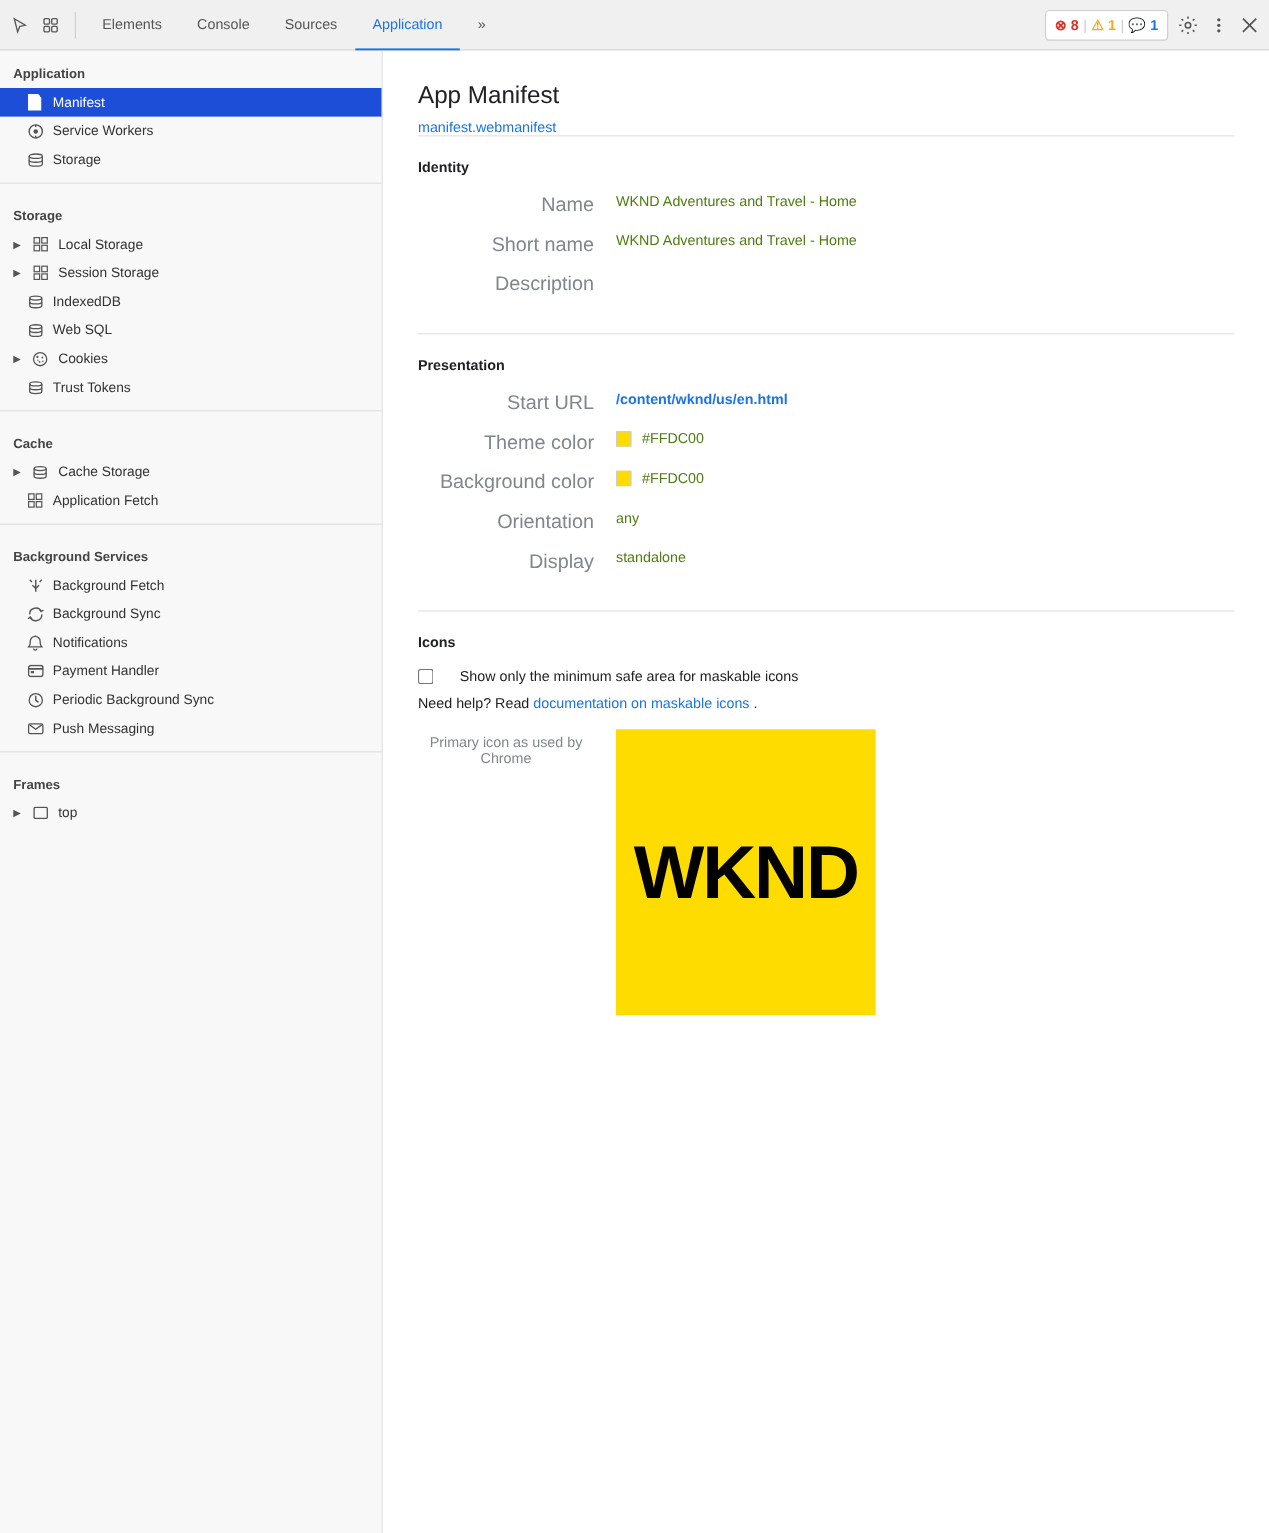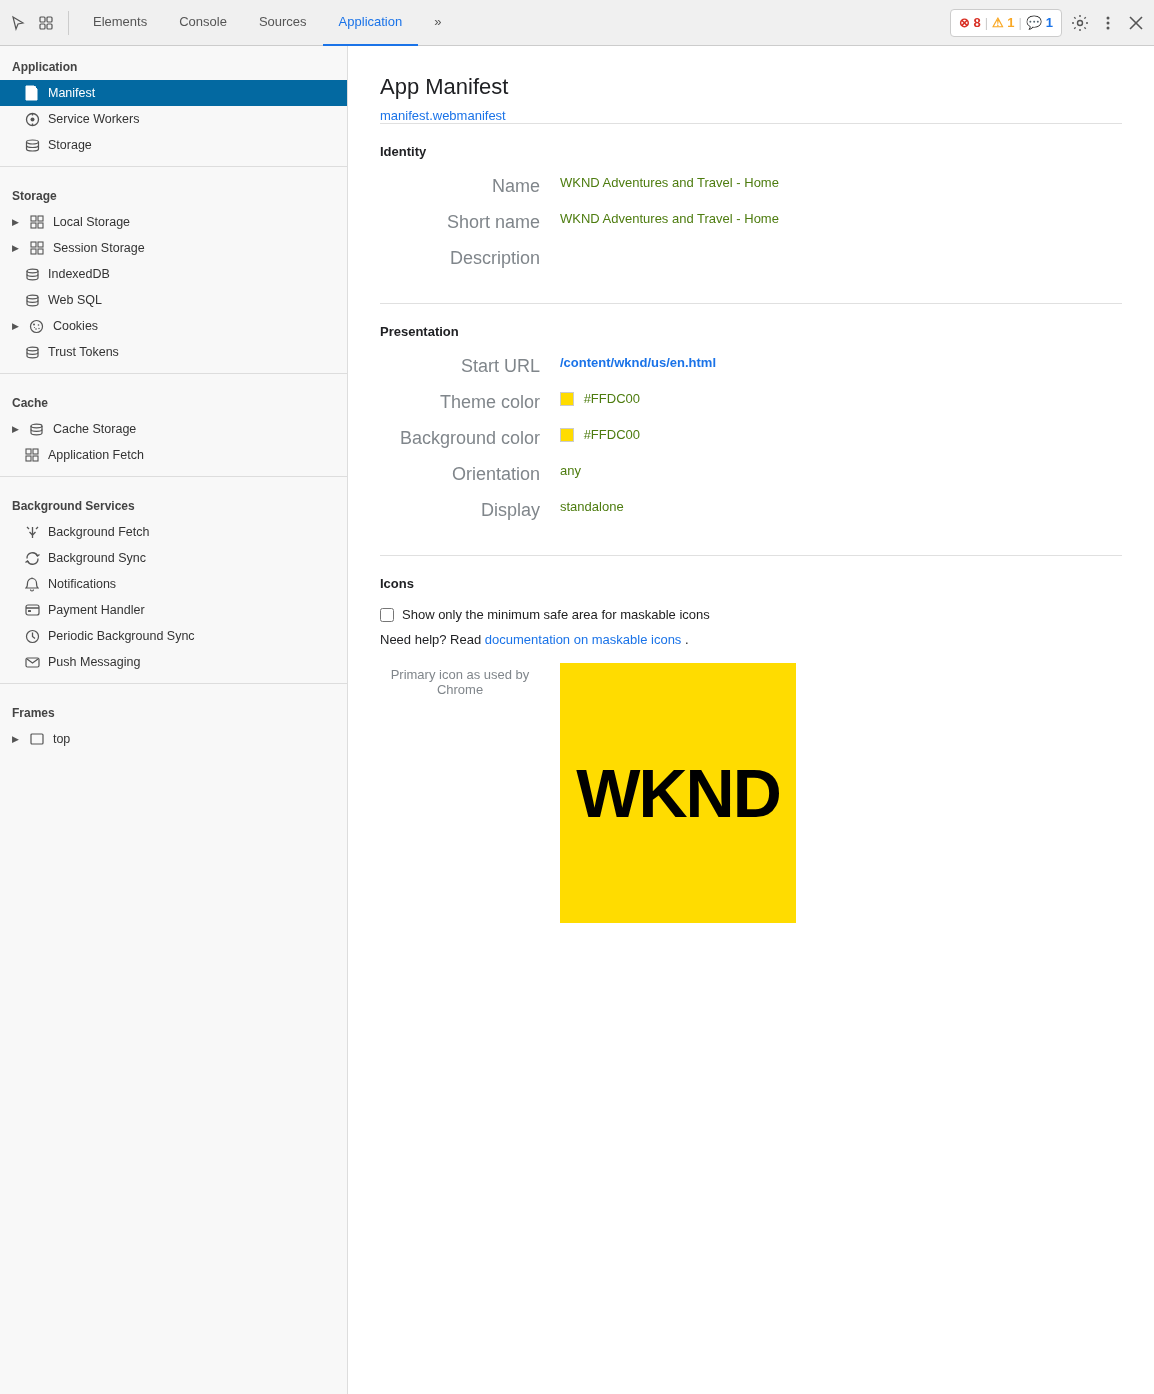--- a/index.html
+++ b/index.html
@@ -103,21 +103,21 @@
       display: flex;
       align-items: center;
       gap: 8px;
       padding: 5px 12px 5px 24px;
       cursor: pointer;
       font-size: 12.5px;
       color: #333;
       border-radius: 0;
     }
     .sidebar-item.active {
-      background: #0369a1;
+      background: #1d4ed8;
       color: #fff;
     }
     .sidebar-item.active .sidebar-icon { color: #fff; }
     .sidebar-item.with-arrow {
       padding-left: 12px;
     }
     .sidebar-icon {
       width: 16px; height: 16px;
       display: flex; align-items: center; justify-content: center;
       color: #555;
@@ -194,21 +194,21 @@
       border: 1px solid #ccc;
       margin-right: 6px;
       vertical-align: middle;
       position: relative;
       top: -1px;
     }
     .icons-section {}
     .checkbox-row {
       display: flex;
       align-items: center;
-      gap: 8px;
+      gap: 24px;
       margin-bottom: 10px;
     }
     .checkbox-row input[type="checkbox"] {
       width: 14px; height: 14px;
     }
     .help-text {
       font-size: 13px;
       color: #202124;
       margin-bottom: 16px;
     }

